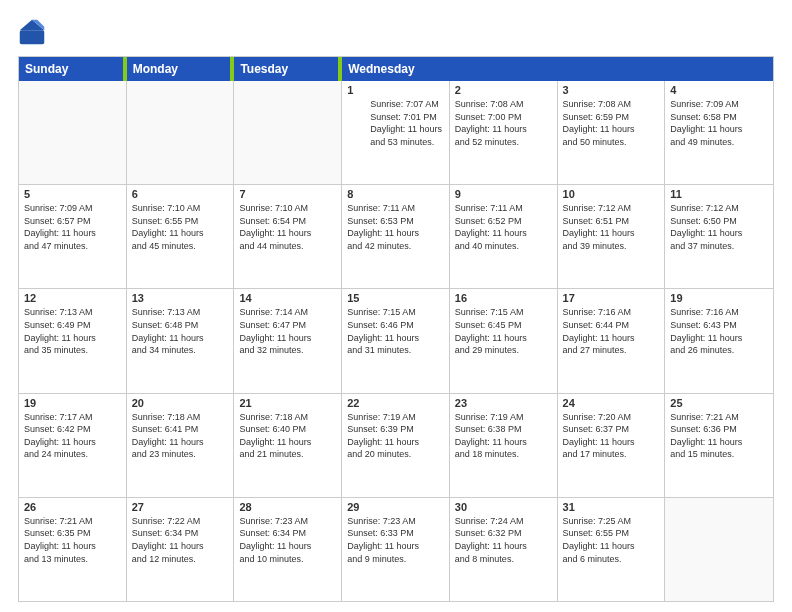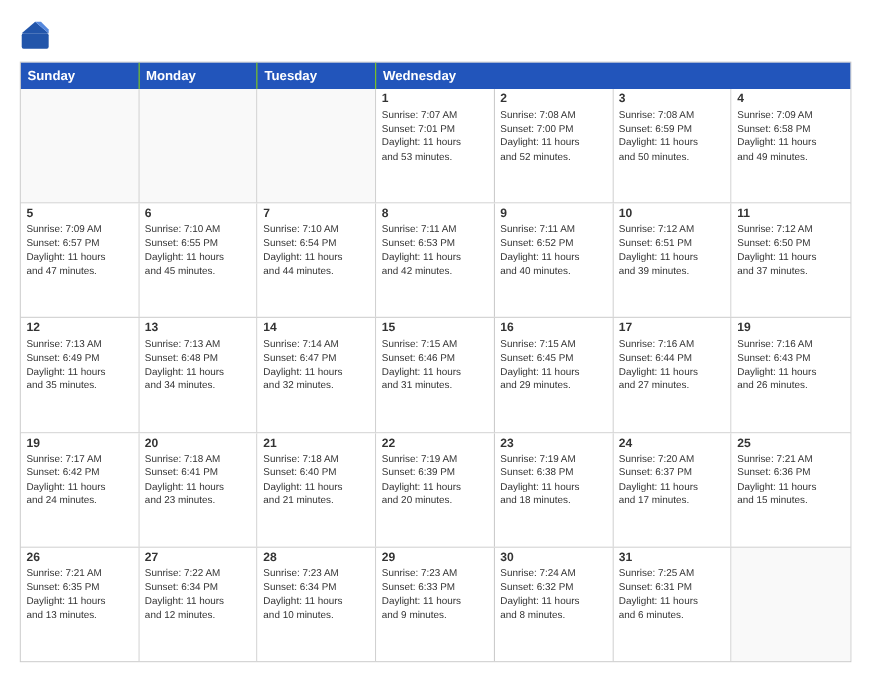--- a/index.html
+++ b/index.html
@@ -70,21 +70,21 @@
       display: grid;
       grid-template-columns: repeat(7, 1fr);
       background: #2255bb;
     }
     .cal-header-cell {
       color: #fff;
       font-weight: bold;
       font-size: 12px;
       padding: 5px 6px;
       text-align: left;
-      border-right: 1px solid #84cc16;
+      border-right: 4px solid #84cc16;
     }
     .cal-header-cell:last-child { border-right: none; }
     .cal-body {
       flex: 1;
       display: flex;
       flex-direction: column;
     }
     .cal-row {
       display: grid;
       grid-template-columns: repeat(7, 1fr);
@@ -144,21 +144,21 @@
         <div class="cal-header-cell">Tuesday</div>
         <div class="cal-header-cell">Wednesday</div>
       </div>
     <div class="cal-body">
     <div class="cal-row">
           <div class="cal-cell empty"></div>
           <div class="cal-cell empty"></div>
           <div class="cal-cell empty"></div>
           <div class="cal-cell">
             <div class="day-num">1</div>
-            <div class="cell-info" style="white-space: pre-line;">Sunrise: 7:07 AM
+            <div class="cell-info" style="white-space: pre-line; margin-left: 23px;">Sunrise: 7:07 AM
 Sunset: 7:01 PM
 Daylight: 11 hours
 and 53 minutes.</div>
           </div>
           <div class="cal-cell">
             <div class="day-num">2</div>
             <div class="cell-info" style="white-space: pre-line;">Sunrise: 7:08 AM
 Sunset: 7:00 PM
 Daylight: 11 hours
 and 52 minutes.</div>
@@ -363,21 +363,21 @@
           <div class="cal-cell">
             <div class="day-num">30</div>
             <div class="cell-info" style="white-space: pre-line;">Sunrise: 7:24 AM
 Sunset: 6:32 PM
 Daylight: 11 hours
 and 8 minutes.</div>
           </div>
           <div class="cal-cell">
             <div class="day-num">31</div>
             <div class="cell-info" style="white-space: pre-line;">Sunrise: 7:25 AM
-Sunset: 6:31 PM
+Sunset: 6:55 PM
 Daylight: 11 hours
 and 6 minutes.</div>
           </div>
           <div class="cal-cell empty"></div>
         </div>
       </div>
   </div>
 </div>
 
 </body></html>

